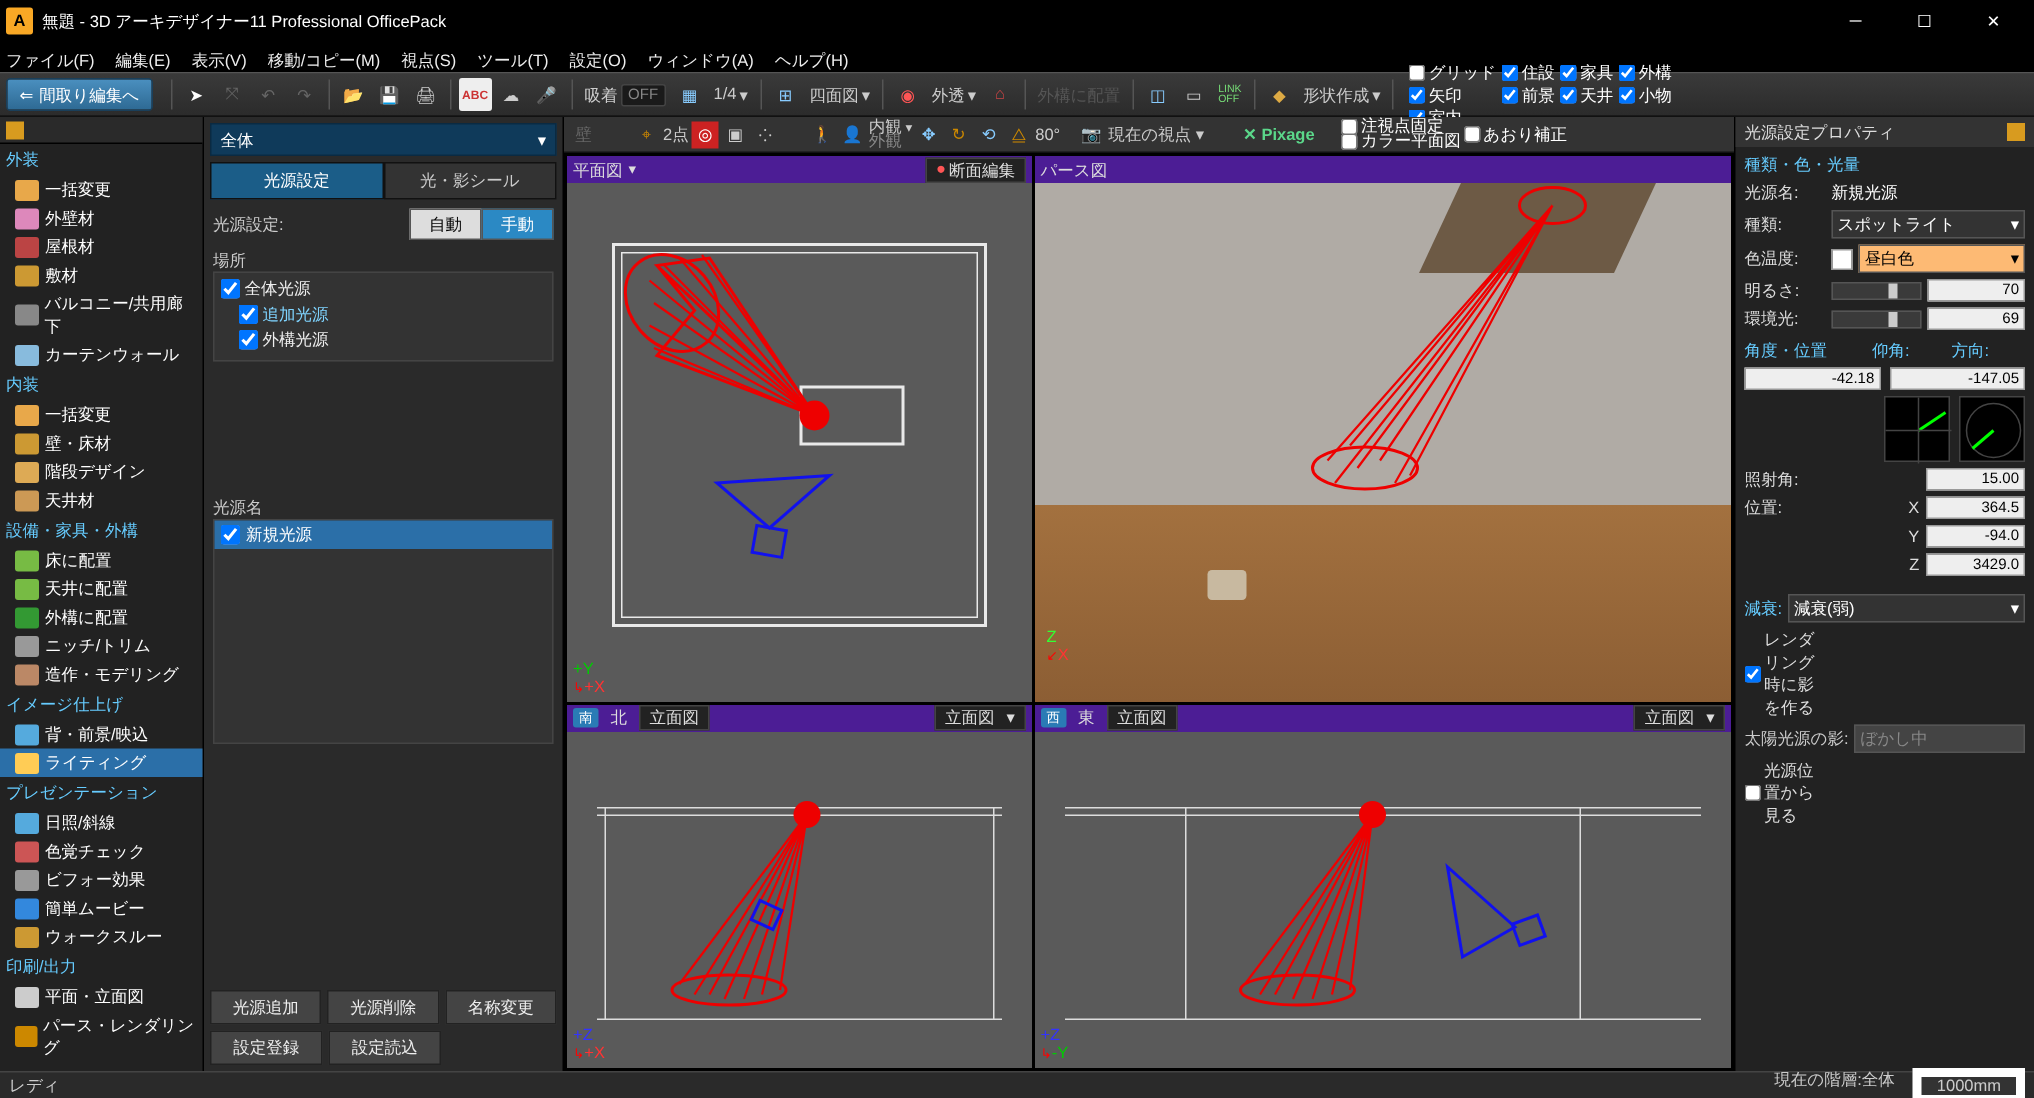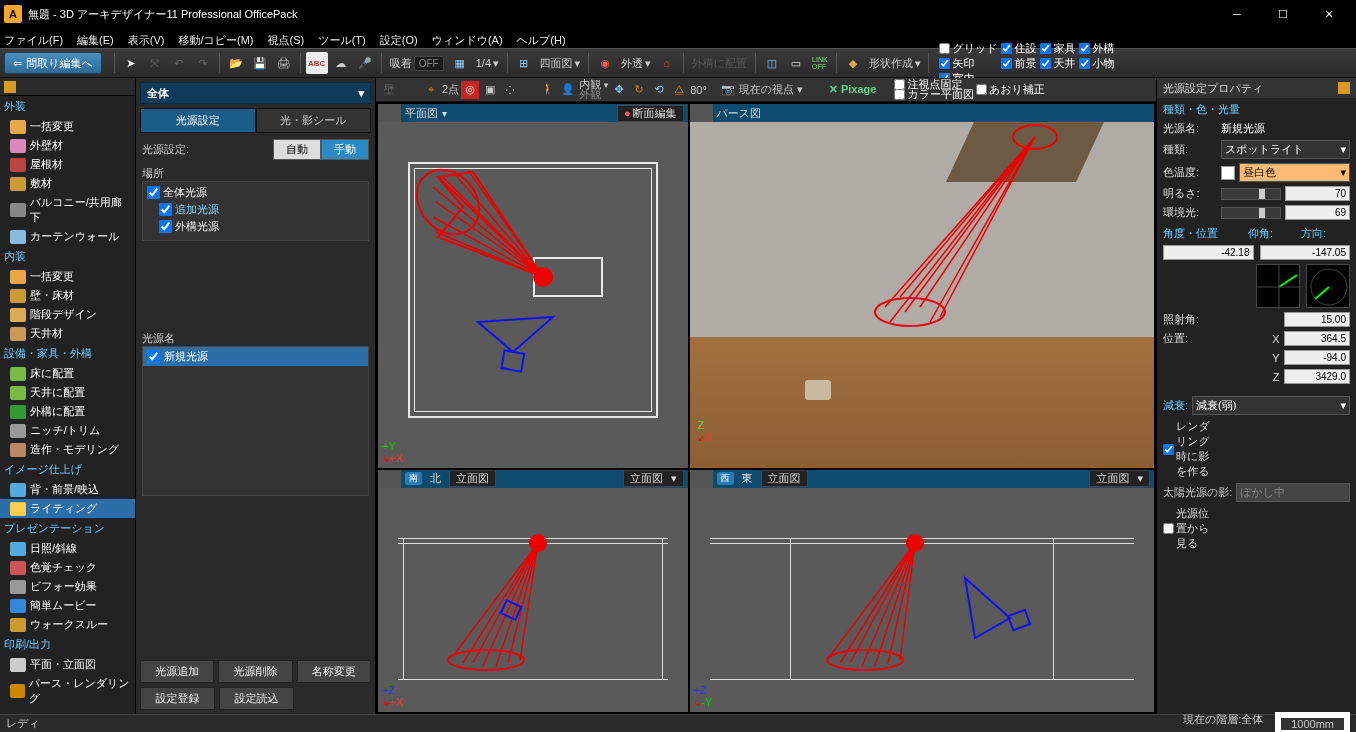--- a/index.html
+++ b/index.html
@@ -22,21 +22,21 @@
 .chk-grid { display:grid; grid-template-columns: auto auto auto auto; gap:0 4px; margin-left:6px; }
 .body-row { flex:1; display:flex; min-height:0; }
 .left-panel { width: 136px; background:#222; border-right:1px solid #000; display:flex; flex-direction:column; }
 .lp-head { height:18px; background:#2a2a2a; display:flex; align-items:center; padding:0 4px; border-bottom:1px solid #000; }
 .lp-head .arrow { width:12px; height:12px; background:#d89b1f; display:inline-block; }
 .lp-cat { color:#6cf; padding: 3px 4px; font-size:11px; }
 .lp-item { display:flex; align-items:center; gap:4px; padding:2px 4px 2px 10px; color:#fff; cursor:pointer; }
 .lp-item.active { background:#2b6fa8; }
 .lp-ico { width:16px; height:14px; display:inline-block; border-radius:2px; }
 .mid-outline { width:240px; background:#2a2a2a; border-right:1px solid #000; display:flex; flex-direction:column; }
-.mo-combo { margin:4px; height:22px; background:#0f3a5a; color:#fff; border:1px solid #0a2a42; display:flex; align-items:center; padding:0 6px; justify-content:space-between;font-weight:bold; }
+.mo-combo { margin:4px; height:22px; background:#0f3a5a; color:#fff; border:1px solid #0a2a42; display:flex; align-items:center; padding:0 6px; justify-content:space-between; }
 .mo-tabs { display:flex; margin:0 4px; }
 .mo-tab { flex:1; text-align:center; padding:4px 0; background:#333; border:1px solid #111; color:#ccc; }
 .mo-tab.active { background:#1b5d88; color:#fff; }
 .mo-body { flex:1; padding:6px; overflow:auto; }
 .mo-row { display:flex; align-items:center; margin-bottom:4px; }
 .mo-label { color:#ccc; }
 .seg { display:flex; margin-left:auto; }
 .seg div { padding:2px 12px; border:1px solid #555; background:#ddd; color:#000; }
 .seg div.active { background:#2b89c4; color:#fff; }
 .tree { border:1px solid #444; background:#333; padding:2px; min-height:60px; }
@@ -45,21 +45,21 @@
 .list { border:1px solid #444; background:#333; min-height:150px; }
 .list-item { display:flex; align-items:center; gap:4px; padding:2px 4px; background:#2b6fa8; color:#fff; }
 .btn-row { display:flex; gap:4px; padding:4px; }
 .btn-row button { flex:1; background:#444; color:#eee; border:1px solid #222; padding:3px 0; }
 .viewport-area { flex:1; display:flex; flex-direction:column; min-width:0; }
 .view-toolbar { height:24px; background:#333; border-bottom:1px solid #111; display:flex; align-items:center; gap:2px; padding:0 4px; color:#ccc; font-size:10px; }
 .vt-icon { width:18px; height:18px; display:inline-flex; align-items:center; justify-content:center; }
 .pixage { color:#5bd78a; font-weight:bold; padding:0 6px; }
 .viewports { flex:1; display:grid; grid-template-columns: 1fr 1.5fr; grid-template-rows: 1.5fr 1fr; gap:2px; background:#000; padding:2px; min-height:0; }
 .vp { background:#555; display:flex; flex-direction:column; position:relative; overflow:hidden; }
-.vp-head { height:18px; background:#0c4a6e; display:flex; align-items:center; padding:0 4px; gap:4px; color:#ddd; font-size:10px;margin-left:23px; }
+.vp-head { height:18px; background:#4c1d95; display:flex; align-items:center; padding:0 4px; gap:4px; color:#ddd; font-size:10px; }
 .vp-head .dd { background:#222; border:1px solid #444; padding:0 6px; display:flex; align-items:center; gap:8px; }
 .vp-head .pill { background:#2a7bb5; color:#fff; padding:0 4px; border-radius:2px; font-size:9px; }
 .vp-head .edgebtn { margin-left:auto; background:#222; padding:0 6px; border:1px solid #444; display:flex; align-items:center; gap:2px; }
 .vp-canvas { flex:1; position:relative; background:#5a5a5a; }
 .vp-canvas.persp { background:linear-gradient(#b0aba5 0%, #b0aba5 62%, #a3713f 62%, #8c5e34 100%); }
 .floor-rect { position:absolute; border:2px solid #e9e9e9; }
 .axis { position:absolute; left:4px; bottom:4px; font-size:9px; color:#f00; }
 .right-panel { width:200px; background:#222; border-left:1px solid #000; display:flex; flex-direction:column; }
 .rp-header { height:20px; background:#333; color:#ddd; display:flex; align-items:center; padding:0 6px; font-size:11px; }
 .rp-header .rarrow { margin-left:auto; width:12px; height:12px; background:#d89b1f; }

